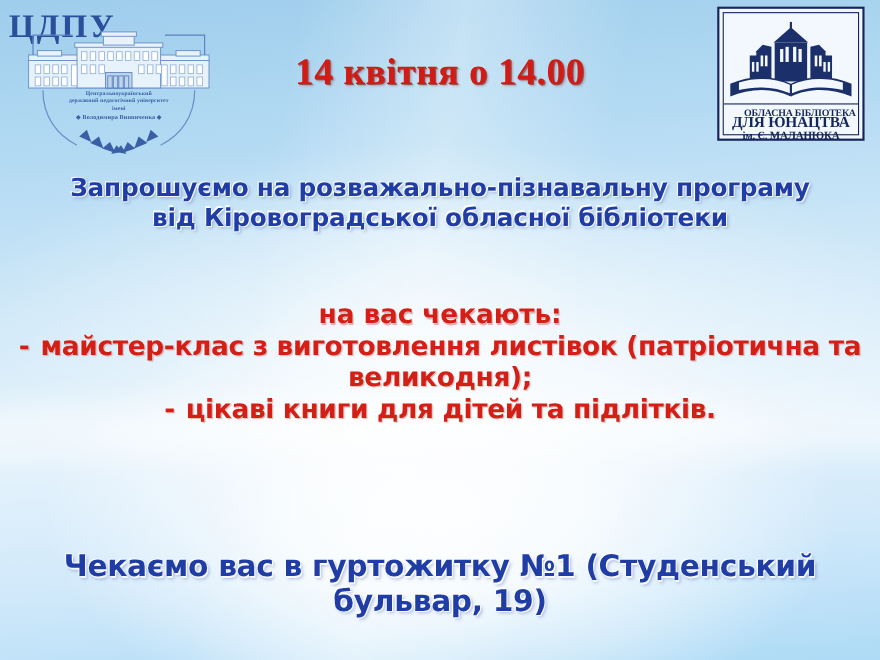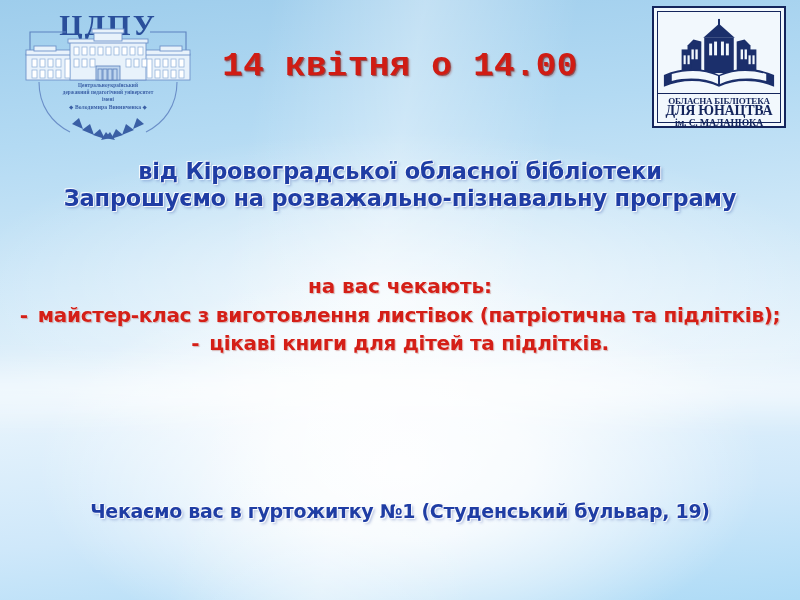--- a/index.html
+++ b/index.html
@@ -47,21 +47,21 @@
     left: 8px;
     top: 6px;
     width: 200px;
     height: 150px;
     z-index: 4;
   }
   #univ-logo .abbr {
     position: absolute;
     left: 0; right: 0;
     top: 2px;
-    text-align: center;
+    text-align: left;
     font-family: "Liberation Serif", "DejaVu Serif", serif;
     font-weight: bold;
     font-size: 30px;
     letter-spacing: 2px;
     color: #2a4f9b;
   }
   #univ-logo .svgwrap { position: absolute; inset: 0; }
   #univ-logo .motto {
     position: absolute;
     left: 28px;
@@ -99,31 +99,31 @@
   }
   #lib-logo .art { flex: 1 1 auto; position: relative; }
   #lib-logo .caption {
     border-top: 1px solid #14255c;
     padding: 2px 2px 3px;
     text-align: center;
     font-family: "Liberation Serif", "DejaVu Serif", serif;
     font-weight: bold;
     color: #14255c;
   }
-  #lib-logo .caption .l1 { font-size: 9px; line-height: 10.5px; letter-spacing: -0.2px; }
+  #lib-logo .caption .l1 { font-size: 9px; line-height: 10.5px; letter-spacing: -0.2px; text-align: right; }
   #lib-logo .caption .l2 { font-size: 14px; line-height: 10.5px; letter-spacing: -0.2px; }
   #lib-logo .caption .l3 { font-size: 10px; line-height: 12px; letter-spacing: -0.2px; }
 
   
   #date-title {
     position: absolute;
     left: 0; right: 0;
     top: 47px;
     text-align: center;
-    font-family: Liberation Mono, monospace;
+    font-family: Liberation Serif, serif;
     font-weight: bold;
     font-size: 34px;
     color: #d01c14;
     letter-spacing: 0.5px;
     text-shadow:
       1px 1px 0 rgba(120,10,6,0.55),
       2px 2px 2px rgba(140,20,12,0.30);
     z-index: 5;
   }
 
@@ -148,41 +148,41 @@
   }
 
   
   #program {
     position: absolute;
     left: 0; right: 0;
     top: 272px;
     text-align: center;
     font-family: "DejaVu Sans", "Liberation Sans", sans-serif;
     font-weight: bold;
-    font-size: 20px;
+    font-size: 24px;
     line-height: 28.5px;
     color: #d41f17;
     letter-spacing: -0.3px;
     text-shadow:
       0 0 1.5px rgba(255,255,255,0.8),
       1px 1px 1px rgba(150,25,18,0.35);
     z-index: 5;
   }
   #program .lead { letter-spacing: -0.1px; }
   #program .item .dash { margin-right: 10px; }
 
   
   #footer-line {
     position: absolute;
     left: 0; right: 0;
     top: 500px;
     text-align: center;
     font-family: "DejaVu Sans", "Liberation Sans", sans-serif;
     font-weight: bold;
-    font-size: 19px;
+    font-size: 27px;
     color: #1f3da4;
     letter-spacing: -0.3px;
     text-shadow:
       0 0 2px rgba(255,255,255,0.95),
       1px 1px 0 rgba(255,255,255,0.85),
       -1px -1px 0 rgba(255,255,255,0.8),
       2px 2px 3px rgba(40,70,160,0.35);
     z-index: 5;
   }
 </style>
@@ -324,28 +324,28 @@
         <div class="l1">ОБЛАСНА БІБЛІОТЕКА</div>
         <div class="l2">ДЛЯ ЮНАЦТВА</div>
         <div class="l3">ім. Є. МАЛАНЮКА</div>
       </div>
     </div>
   </div>
 
   <div id="date-title">14 квітня о 14.00</div>
 
   <div id="invite">
+    <div>Запрошуємо на розважально-пізнавальну програму</div>
     <div>від Кіровоградської обласної бібліотеки</div>
-    <div>Запрошуємо на розважально-пізнавальну програму</div>
   </div>
 
   <div id="program">
     <div class="lead">на вас чекають:</div>
     <div class="item">
-      <span class="dash">-</span><span>майстер-клас з виготовлення листівок (патріотична та підлітків);</span>
+      <span class="dash">-</span><span>майстер-клас з виготовлення листівок (патріотична та великодня);</span>
     </div>
     <div class="item">
       <span class="dash">-</span><span>цікаві книги для дітей та підлітків.</span>
     </div>
   </div>
 
   <div id="footer-line">Чекаємо вас в гуртожитку №1 (Студенський бульвар, 19)</div>
 
 </div>
 

